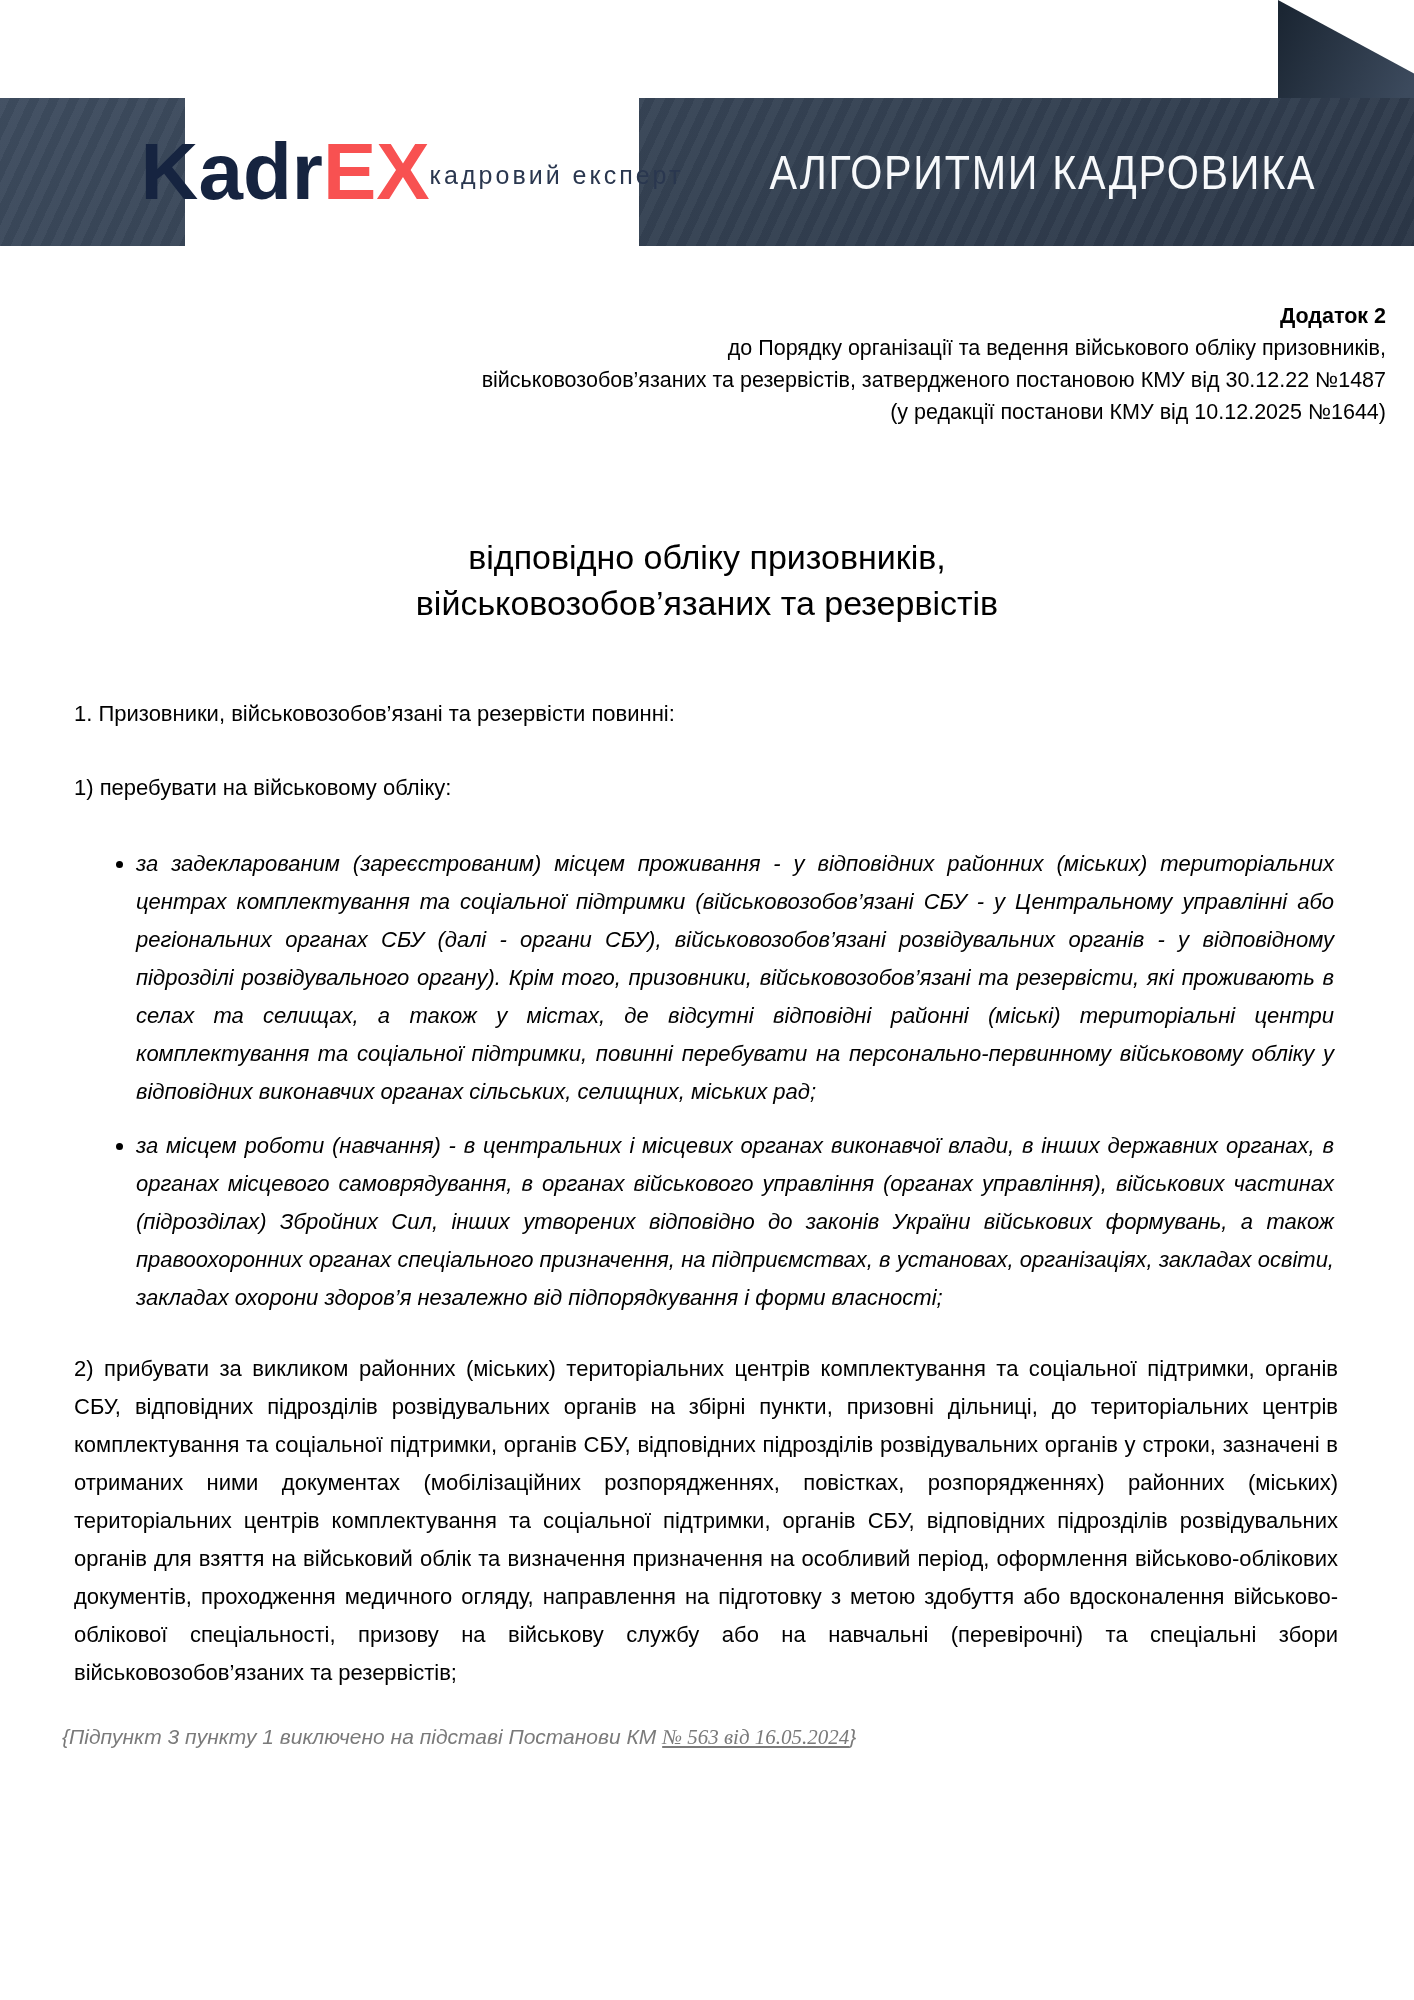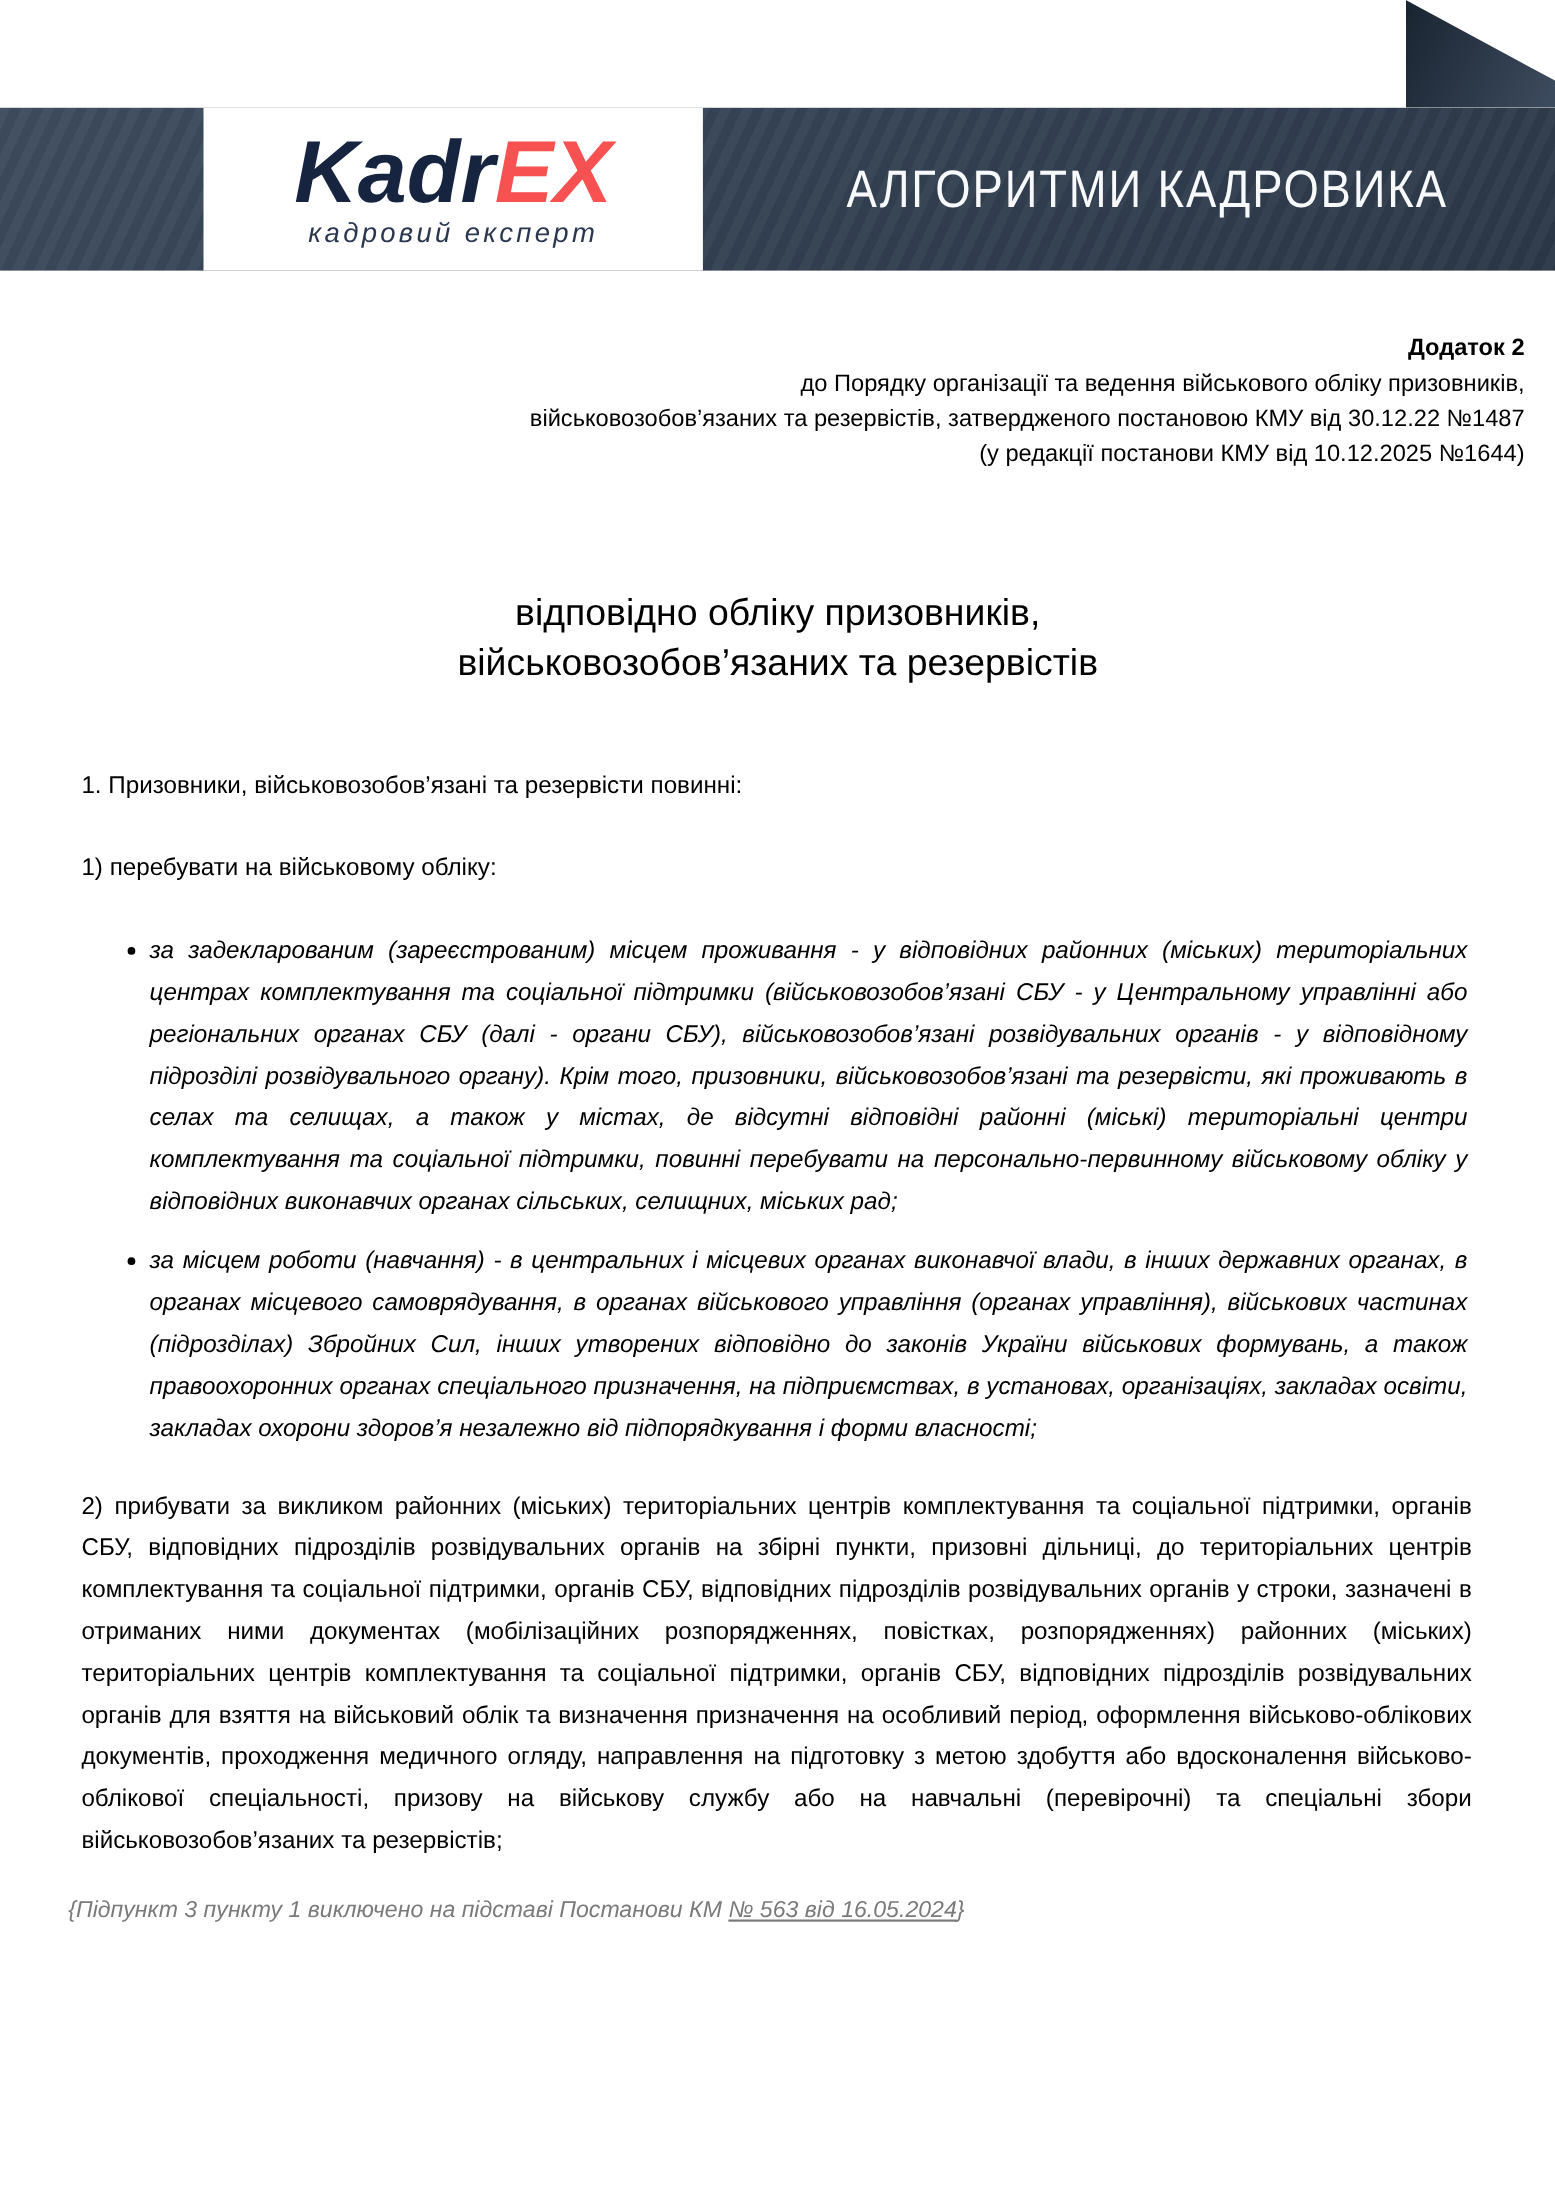--- a/index.html
+++ b/index.html
@@ -19,21 +19,21 @@
     background: linear-gradient(155deg, #3e4c5f 0%, #2b3747 100%);
   }
   .band::after {
     content: ""; position: absolute; inset: 0;
     background: repeating-linear-gradient(115deg,
       rgba(255,255,255,0.03) 0 9px, rgba(0,0,0,0.03) 9px 18px);
   }
   .logo-box {
     position: absolute; left: 185px; top: 98px; width: 454px; height: 148px;
     background: #ffffff; z-index: 2;
-    display: flex; flex-direction: column; align-items: center; justify-content: center; font-style: italic;
+    display: flex; flex-direction: row; align-items: center; justify-content: center;
   }
   .brand { font-size: 80px; line-height: 74px; font-weight: 700; letter-spacing: 0px; white-space: nowrap; }
   .brand .navy { color: #162440; }
   .brand .red  { color: #f85151; }
   .tagline {
     margin-top: 5px; font-size: 25px; line-height: 26px;
     letter-spacing: 3px; color: #2a374f; white-space: nowrap;
   }
   .corner-fold {
     position: absolute; right: 0; top: 0; width: 136px; height: 98px; z-index: 1;
@@ -81,21 +81,21 @@
   }
   .doc-body li { margin: 16px; padding: 0; font-style: italic; }
   .p-item2   { margin-top: 33px !important; }
 
   .footnote {
     margin: 29px 64px 0 62px;
     font-style: italic;
     font-size: 21px; line-height: 32px;
     color: #7a7a7a;
   }
-  .footnote .fn-link { text-decoration: underline; color: #7a7a7a; }
+  .footnote .fn-link { text-decoration: underline; color: #7a7a7a; font-family: Liberation Serif, serif; }
 </style>
 </head>
 <body>
 
 <div class="header">
   <div class="band"></div>
   <div class="corner-fold"></div>
   <div class="logo-box">
     <div class="brand">
       <span class="navy">Kadr</span><span class="red">EX</span>

